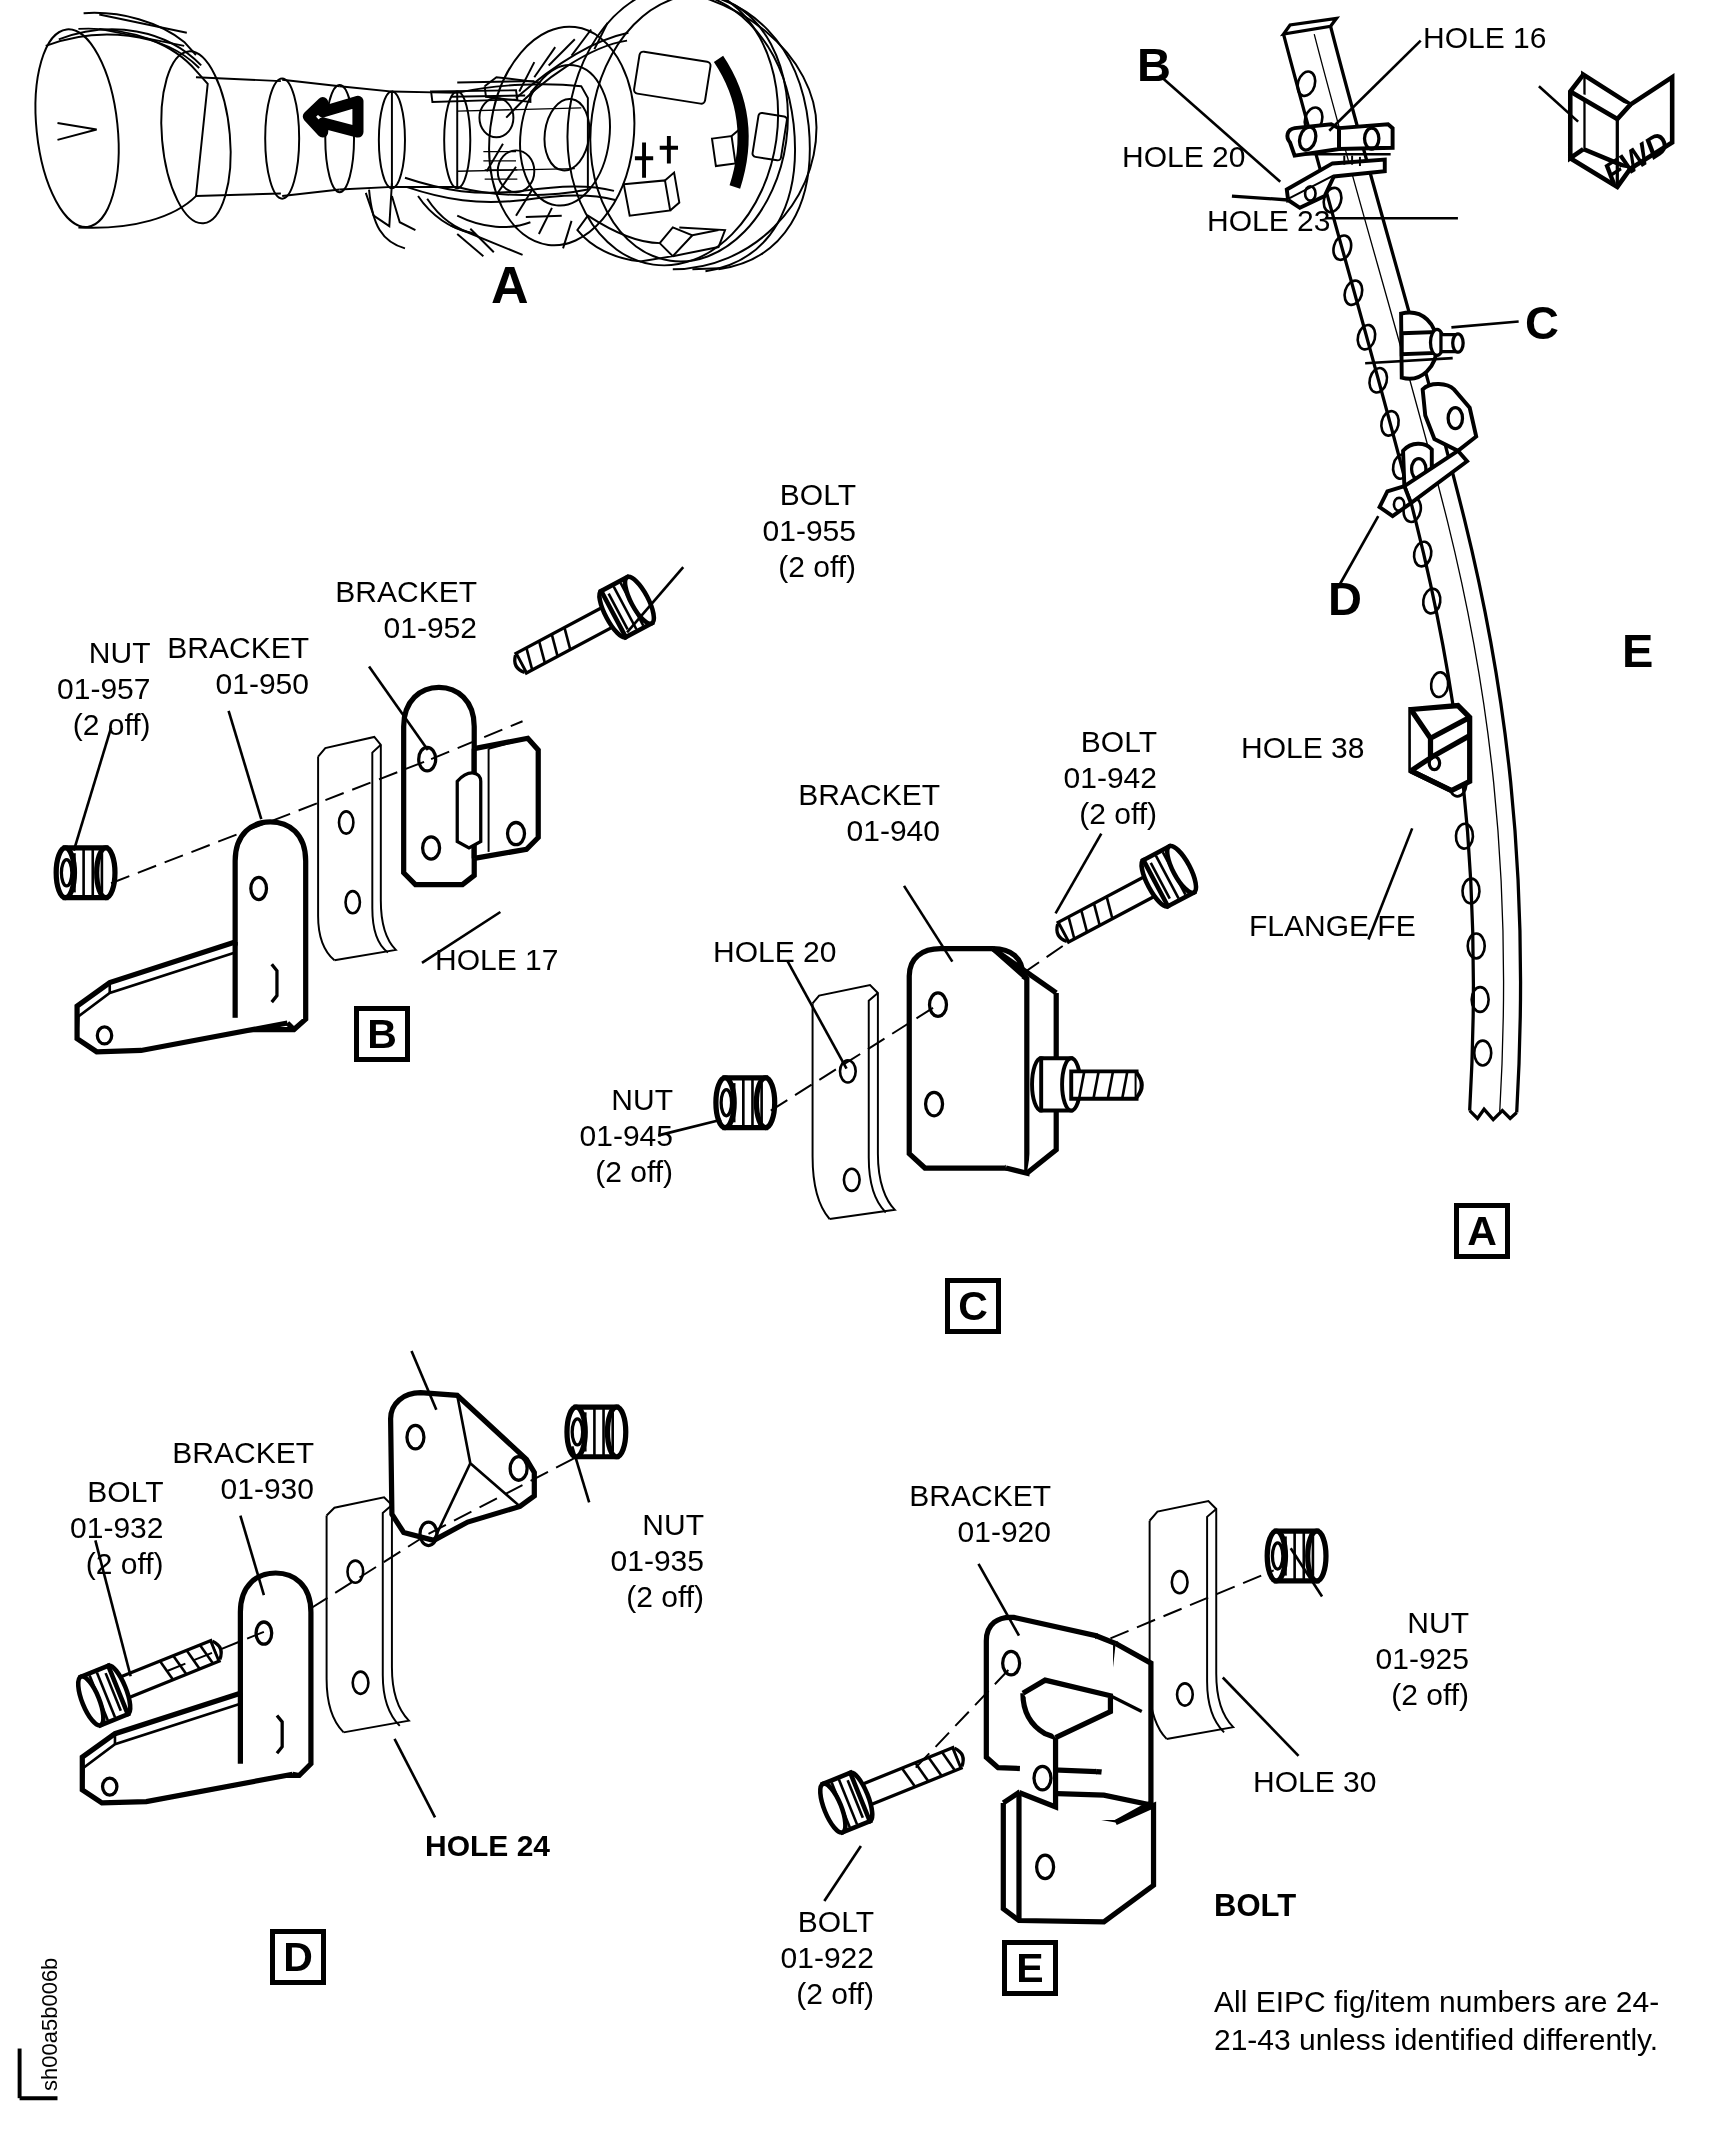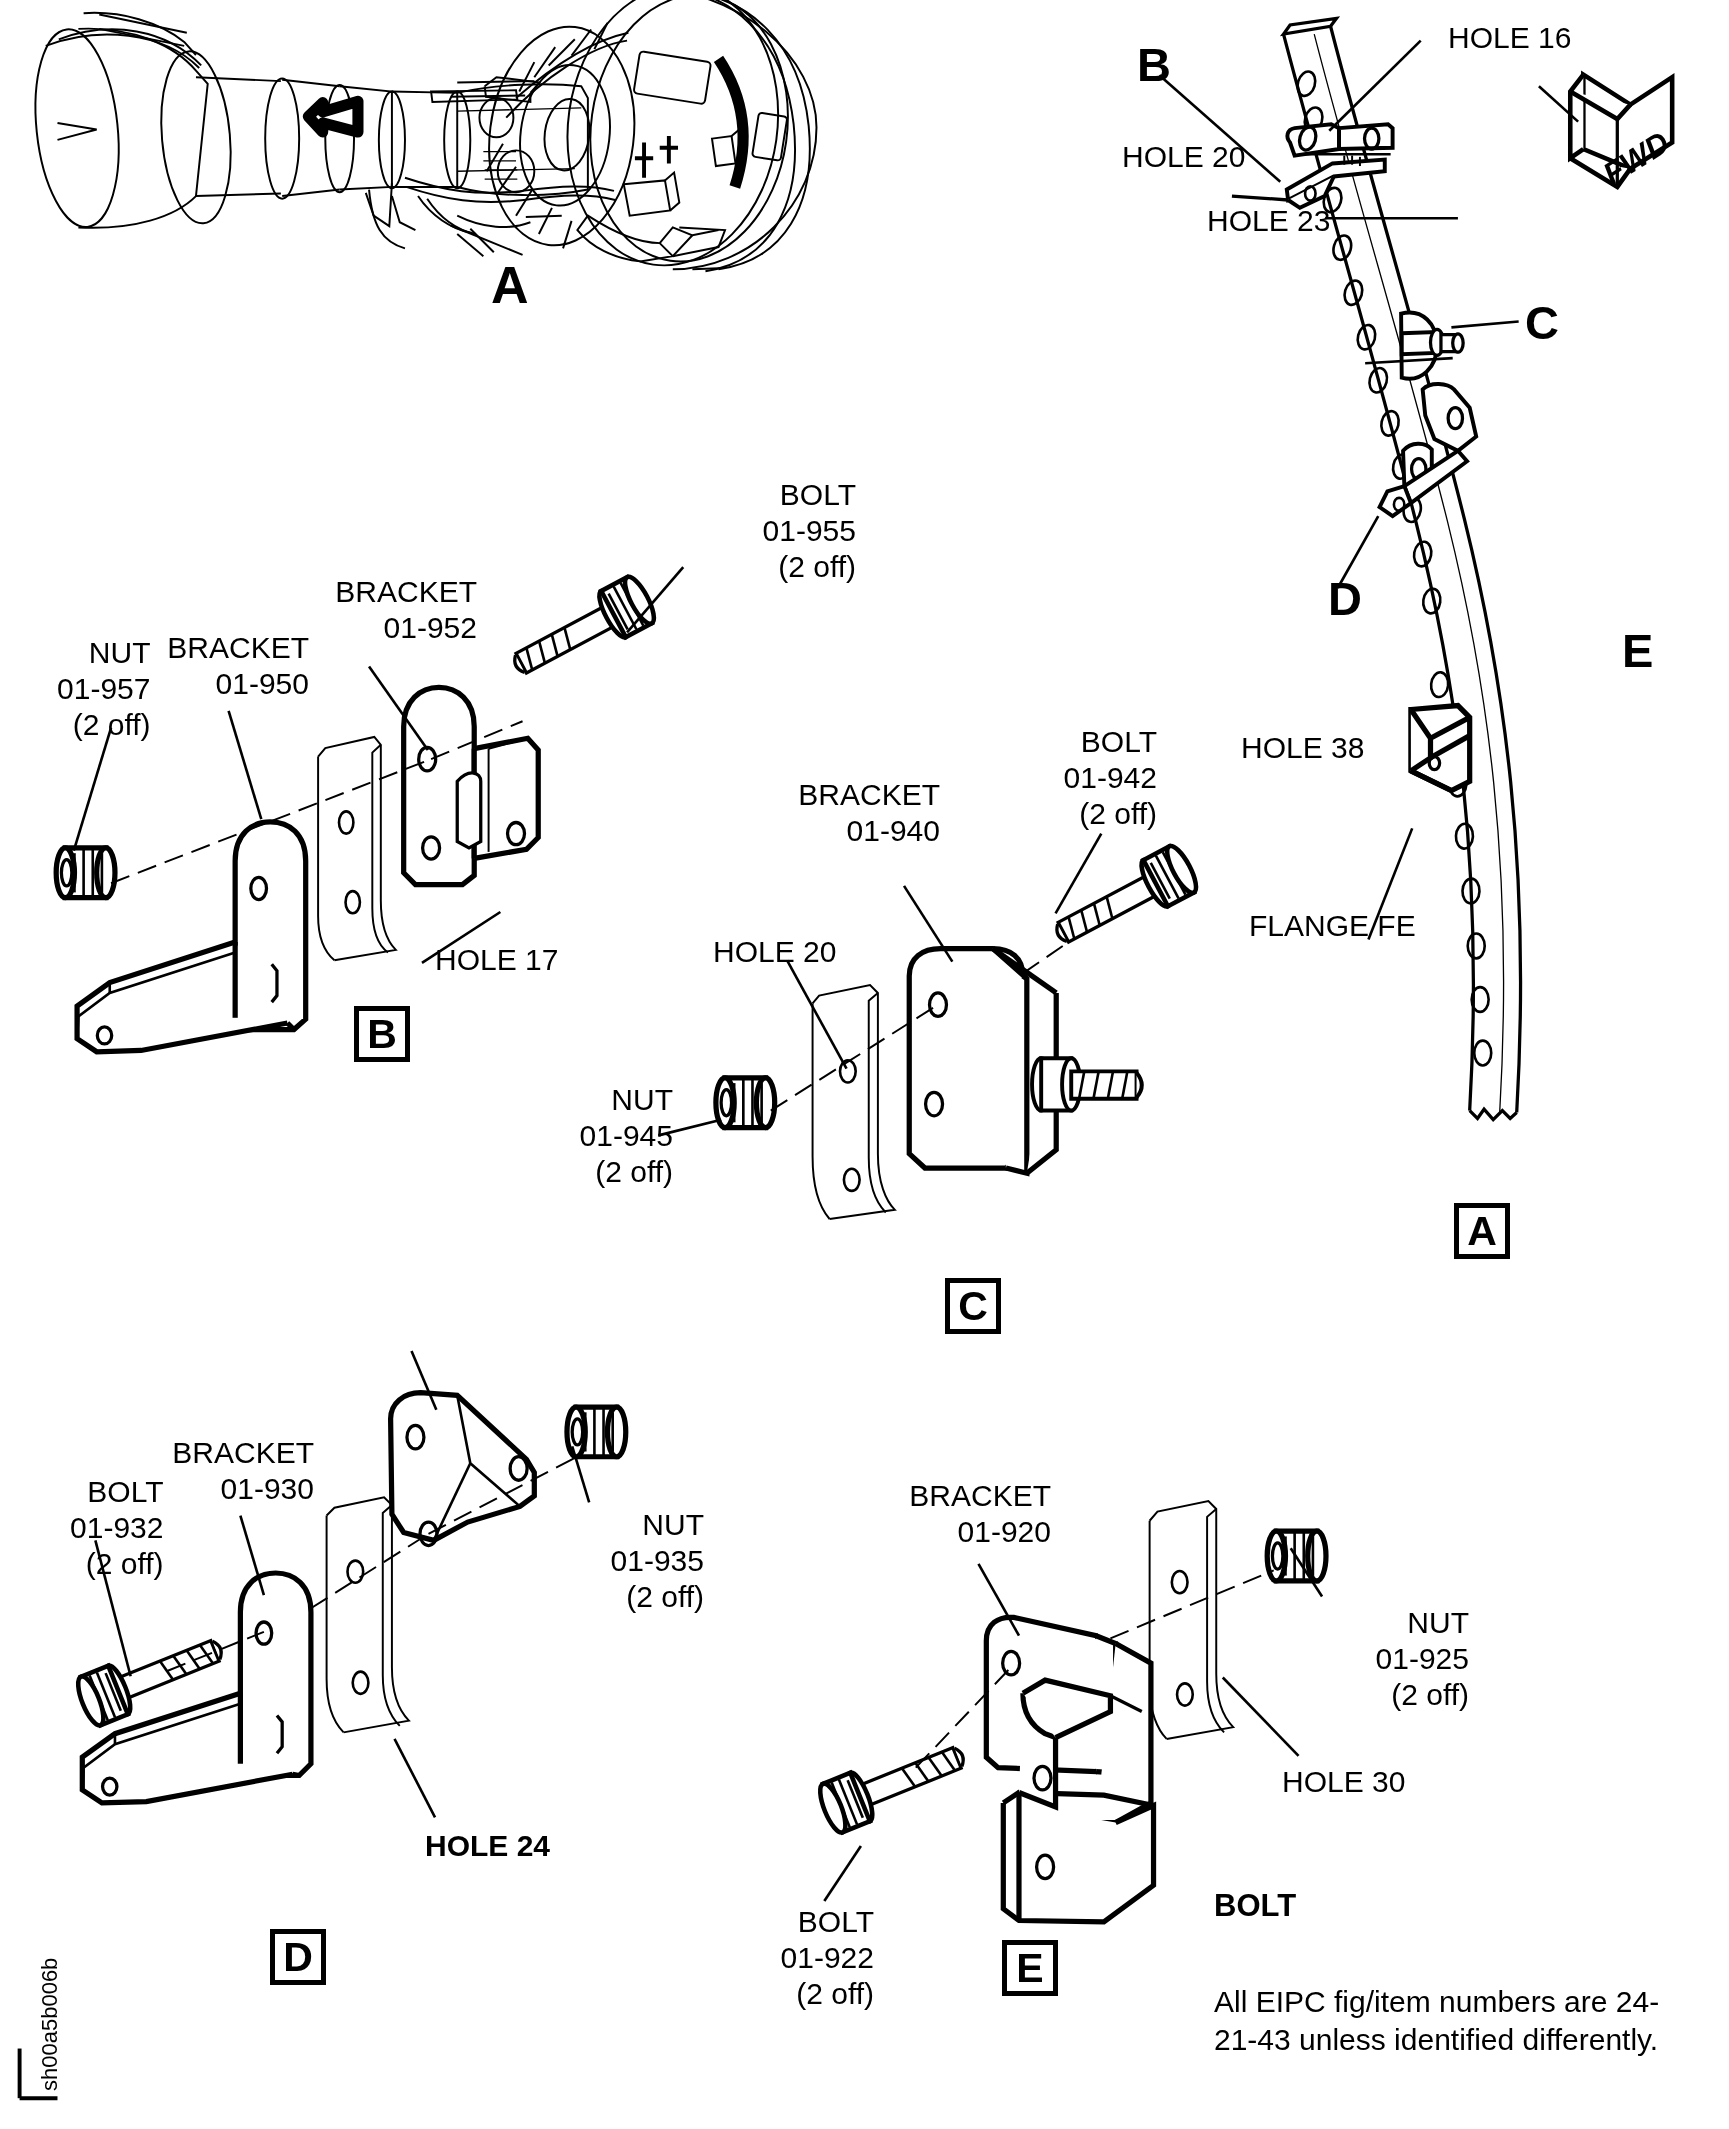--- a/index.html
+++ b/index.html
@@ -538,21 +538,21 @@
       <line x1="2024" y1="2444" x2="1976" y2="2370"></line>
       <line x1="1988" y1="2688" x2="1872" y2="2568"></line>
     </g>
 
     <path d="M30,3212 L30,3136" stroke="#000" stroke-width="6" fill="none"></path>
     <path d="M30,3212 L88,3212" stroke="#000" stroke-width="6" fill="none"></path>
   </svg>
 
   <div class="big-A" style="left:491px; top:255px;">A</div>
 
-  <div class="lbl" style="left:1423px; top:19.6px;margin-left:25px;">HOLE 16</div>
+  <div class="lbl" style="left:1423px; top:19.6px;">HOLE 16</div>
 
   <div class="lbl" style="left:1122px; top:139px;">HOLE 20</div>
   <div class="lbl" style="left:1171px; top:203px;margin-left:36px;">HOLE 23</div>
   <div class="lbl" style="left:1241px; top:730px;">HOLE 38</div>
   <div class="lbl" style="left:1249px; top:908px;">FLANGE FE</div>
 
   <div class="callout-letter" style="left:1137px; top:41px;">B</div>
   <div class="callout-letter" style="left:1525px; top:299px;">C</div>
   <div class="callout-letter" style="left:1328px; top:575px;">D</div>
   <div class="callout-letter" style="left:1622px; top:627px;">E</div>
@@ -599,21 +599,21 @@
   <div class="viewbox" style="left:270px; top:1929px;">D</div>
 
   <div class="lbl ctr" style="left:868px; top:1478px; width:183px;">BRACKET
 01-920</div>
   <div class="lbl ctr" style="left:717px; top:1904px; width:157px;">BOLT
 01-922
 (2 off)</div>
   <div class="lbl ctr" style="left:1312px; top:1605px; width:157px;">NUT
 01-925
 (2 off)</div>
-  <div class="lbl" style="left:1253px; top:1764px;margin-left:29px;">HOLE 30</div>
+  <div class="lbl" style="left:1253px; top:1764px;">HOLE 30</div>
   <div class="viewbox" style="left:1002px; top:1940px;">E</div>
 
   <div class="note-title" style="left:1214px; top:1888px;">BOLT</div>
   <div class="note-body" style="left:1214px; top:1944px;">All EIPC fig/item numbers are 24-21-43 unless identified differently.</div>
 
   <div class="drawing-id" style="left:37px; top:2091px;">sh00a5b006b</div>
 
 </div>
 
 

